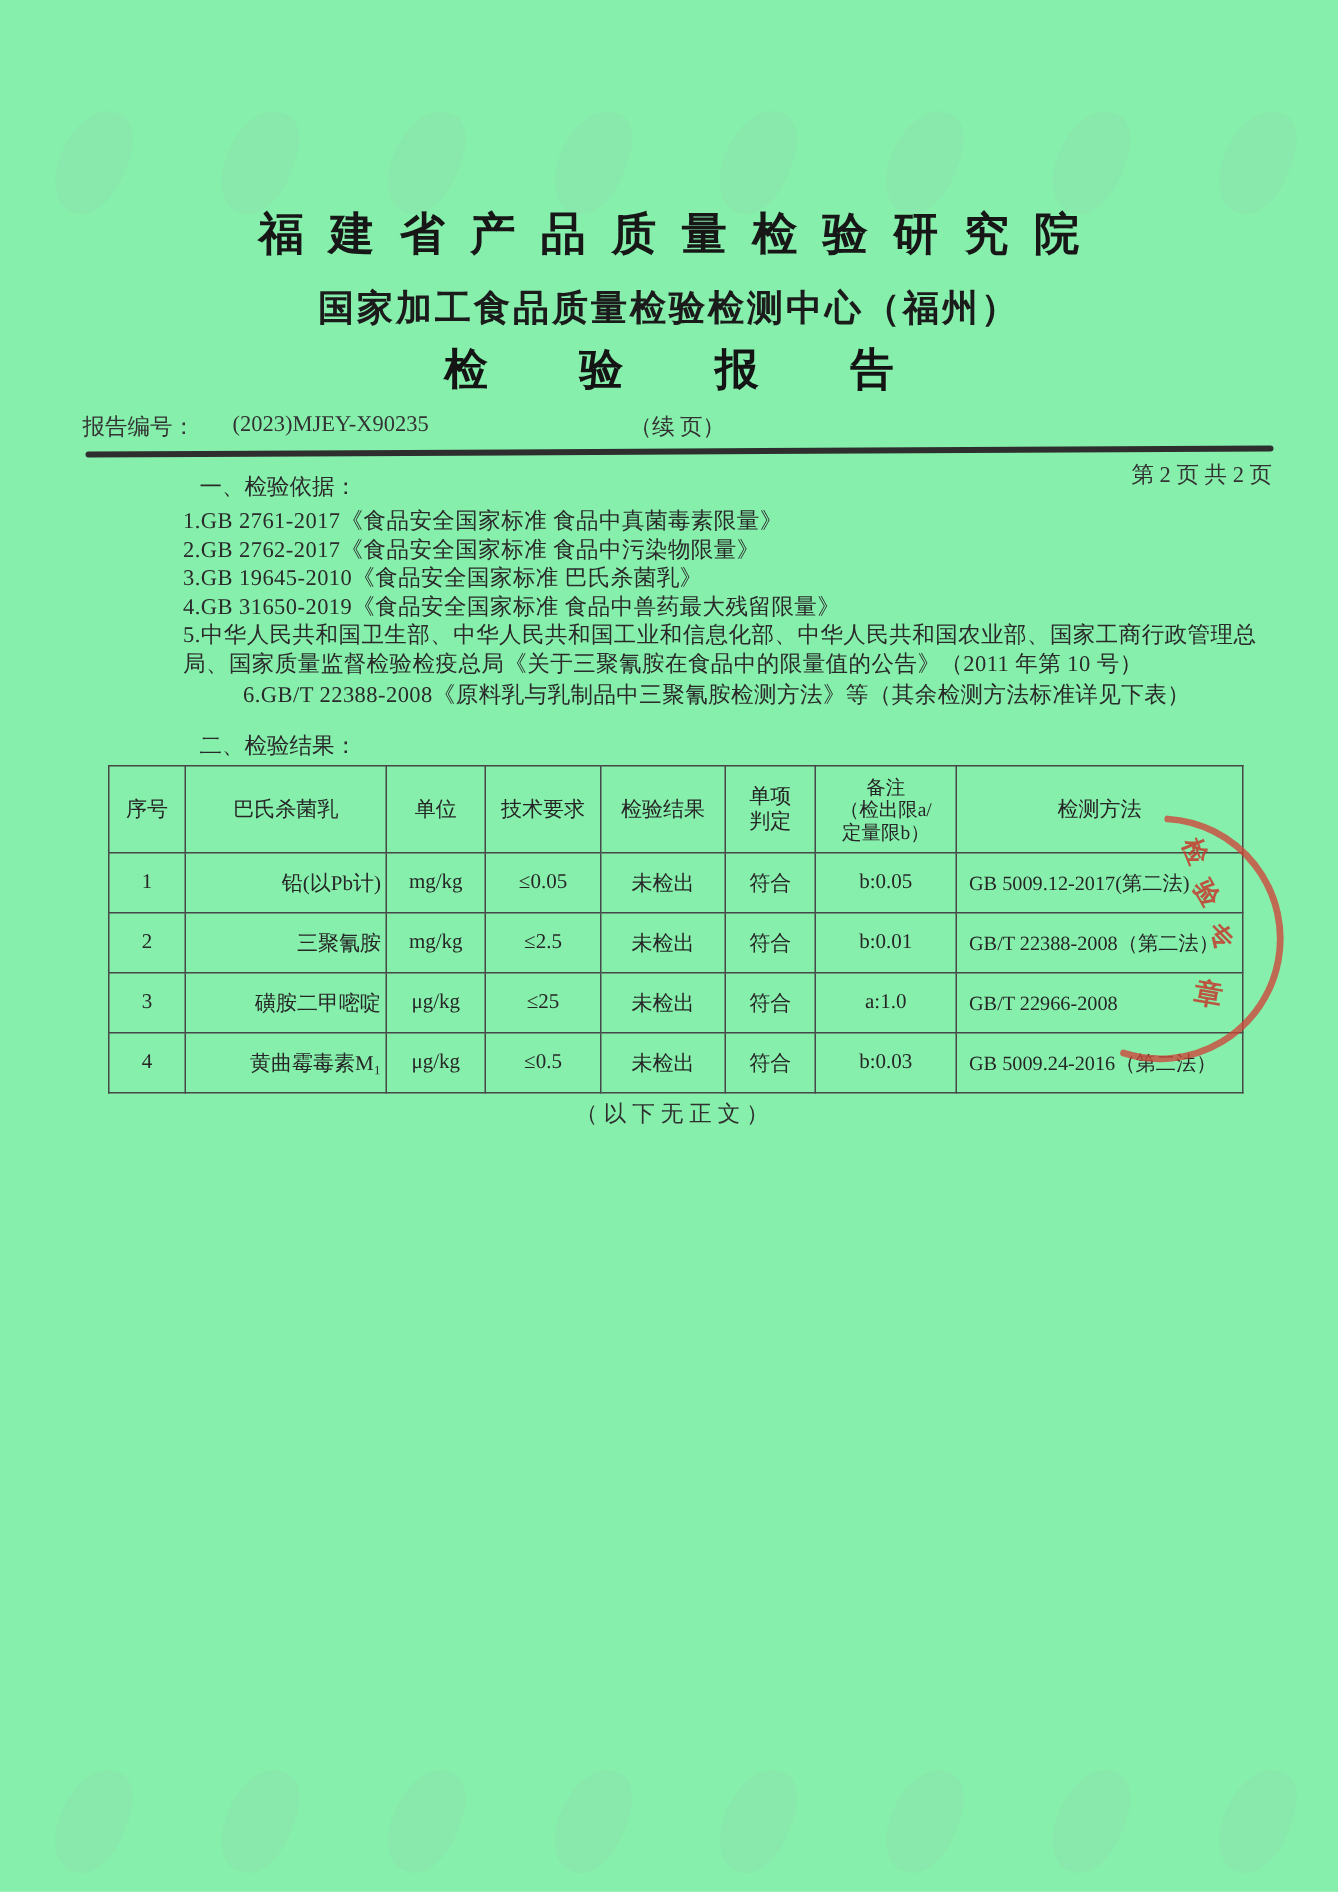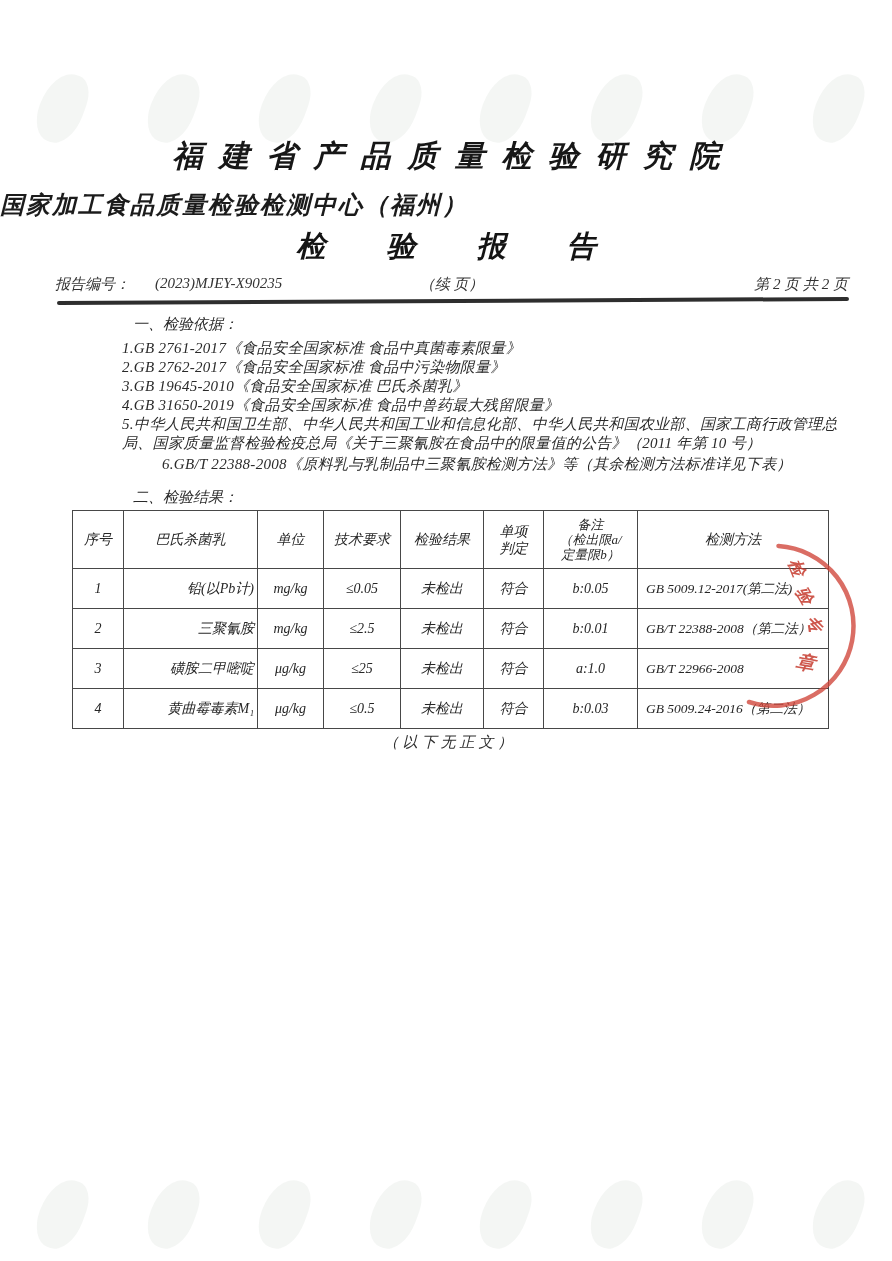--- a/index.html
+++ b/index.html
@@ -1,40 +1,40 @@
 <!DOCTYPE html>
 <html><head>
 <meta charset="utf-8">
 <style>
   * { margin:0; padding:0; box-sizing:border-box; }
   body { background:#e8e8e8; font-family:"Liberation Serif","DejaVu Serif",serif; }
   .page {
     position:relative; width:892px; height:1261px; margin:0 auto;
-    background:#ffffff; overflow:hidden; color:#262626;font-style:italic;
+    background:#86efac; overflow:hidden; color:#262626;
   }
   
   .wm-row { position:absolute; left:40px; width:820px; display:flex; justify-content:space-between; pointer-events:none; }
   .wm-blob { width:44px; height:72px; background:rgba(168,182,168,0.12); border-radius:62% 40% 55% 48%; transform:rotate(20deg); }
   .wm-top { top:72px; }
   .wm-bottom { top:1178px; }
 
   
   .t1 { position:absolute; top:136px; left:0; width:100%; text-align:center;
         font-size:30px; font-weight:bold; letter-spacing:17px; padding-left:17px; color:#171717; }
-  .t2 { position:absolute; top:189px; left:0; width:100%; 
+  .t2 { position:absolute; top:189px; left:0; width:100%; text-align:center;
         font-size:24px; font-weight:bold; letter-spacing:2px; color:#1b1b1b; }
   .t3 { position:absolute; top:227px; left:0; width:100%; text-align:center;
         font-size:29px; font-weight:bold; letter-spacing:27px; padding-left:27px; color:#141414; }
 
   
   .meta { position:absolute; top:275px; left:55px; right:44px; height:20px; font-size:15px; color:#333; }
   .meta .label { position:absolute; left:0; }
   .meta .no { position:absolute; left:100px; }
   .meta .cont { position:absolute; left:0; width:100%; text-align:center; }
-  .meta .pg { position:absolute; right:0; }
+  .meta .pg { position:absolute; right:0;margin-top:32px; }
   .rule { position:absolute; top:299px; left:57px; width:792px; height:4px;
           background:#2e2e2e; transform:rotate(-0.3deg); border-radius:2px; }
 
   
   .sec-h { position:absolute; left:133px; font-size:15px; color:#2a2a2a; }
   .basis { position:absolute; top:339px; left:122px; width:716px;
            font-size:15px; line-height:19px; color:#2a2a2a; letter-spacing:0.3px; }
   .basis p { margin:0; }
   .basis p.gap { margin-top:2px;margin-left:40px; }
 

